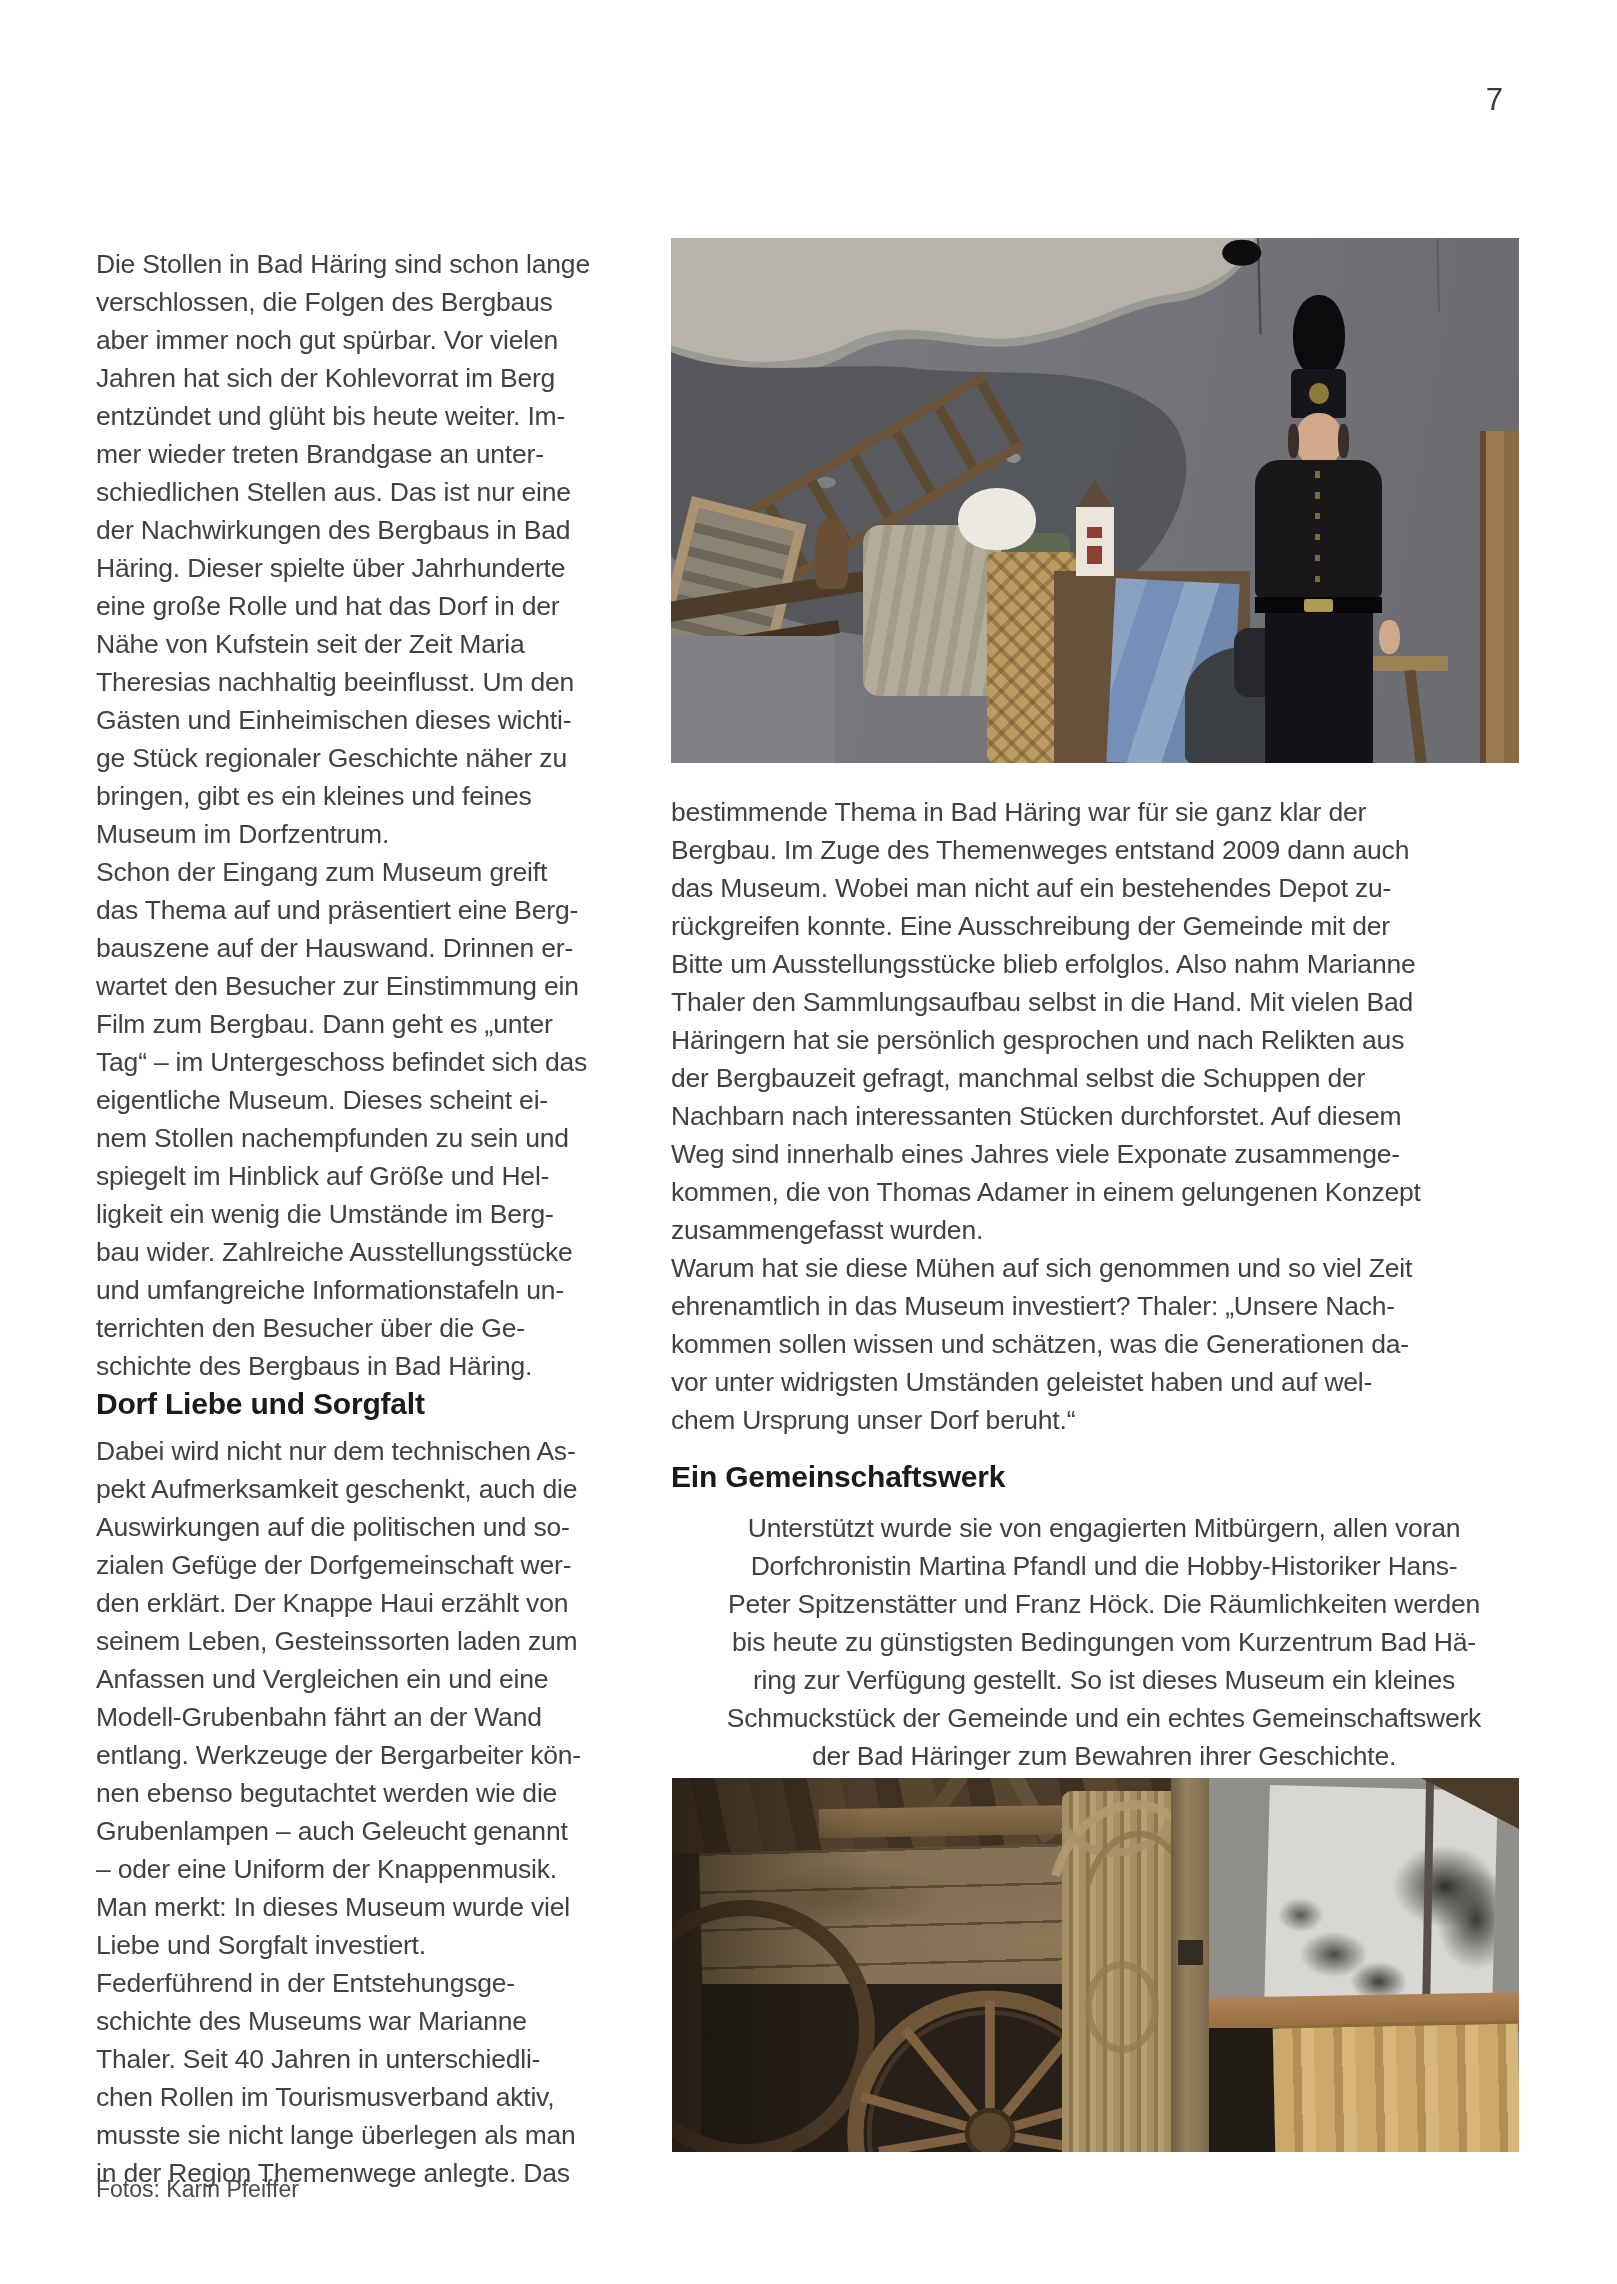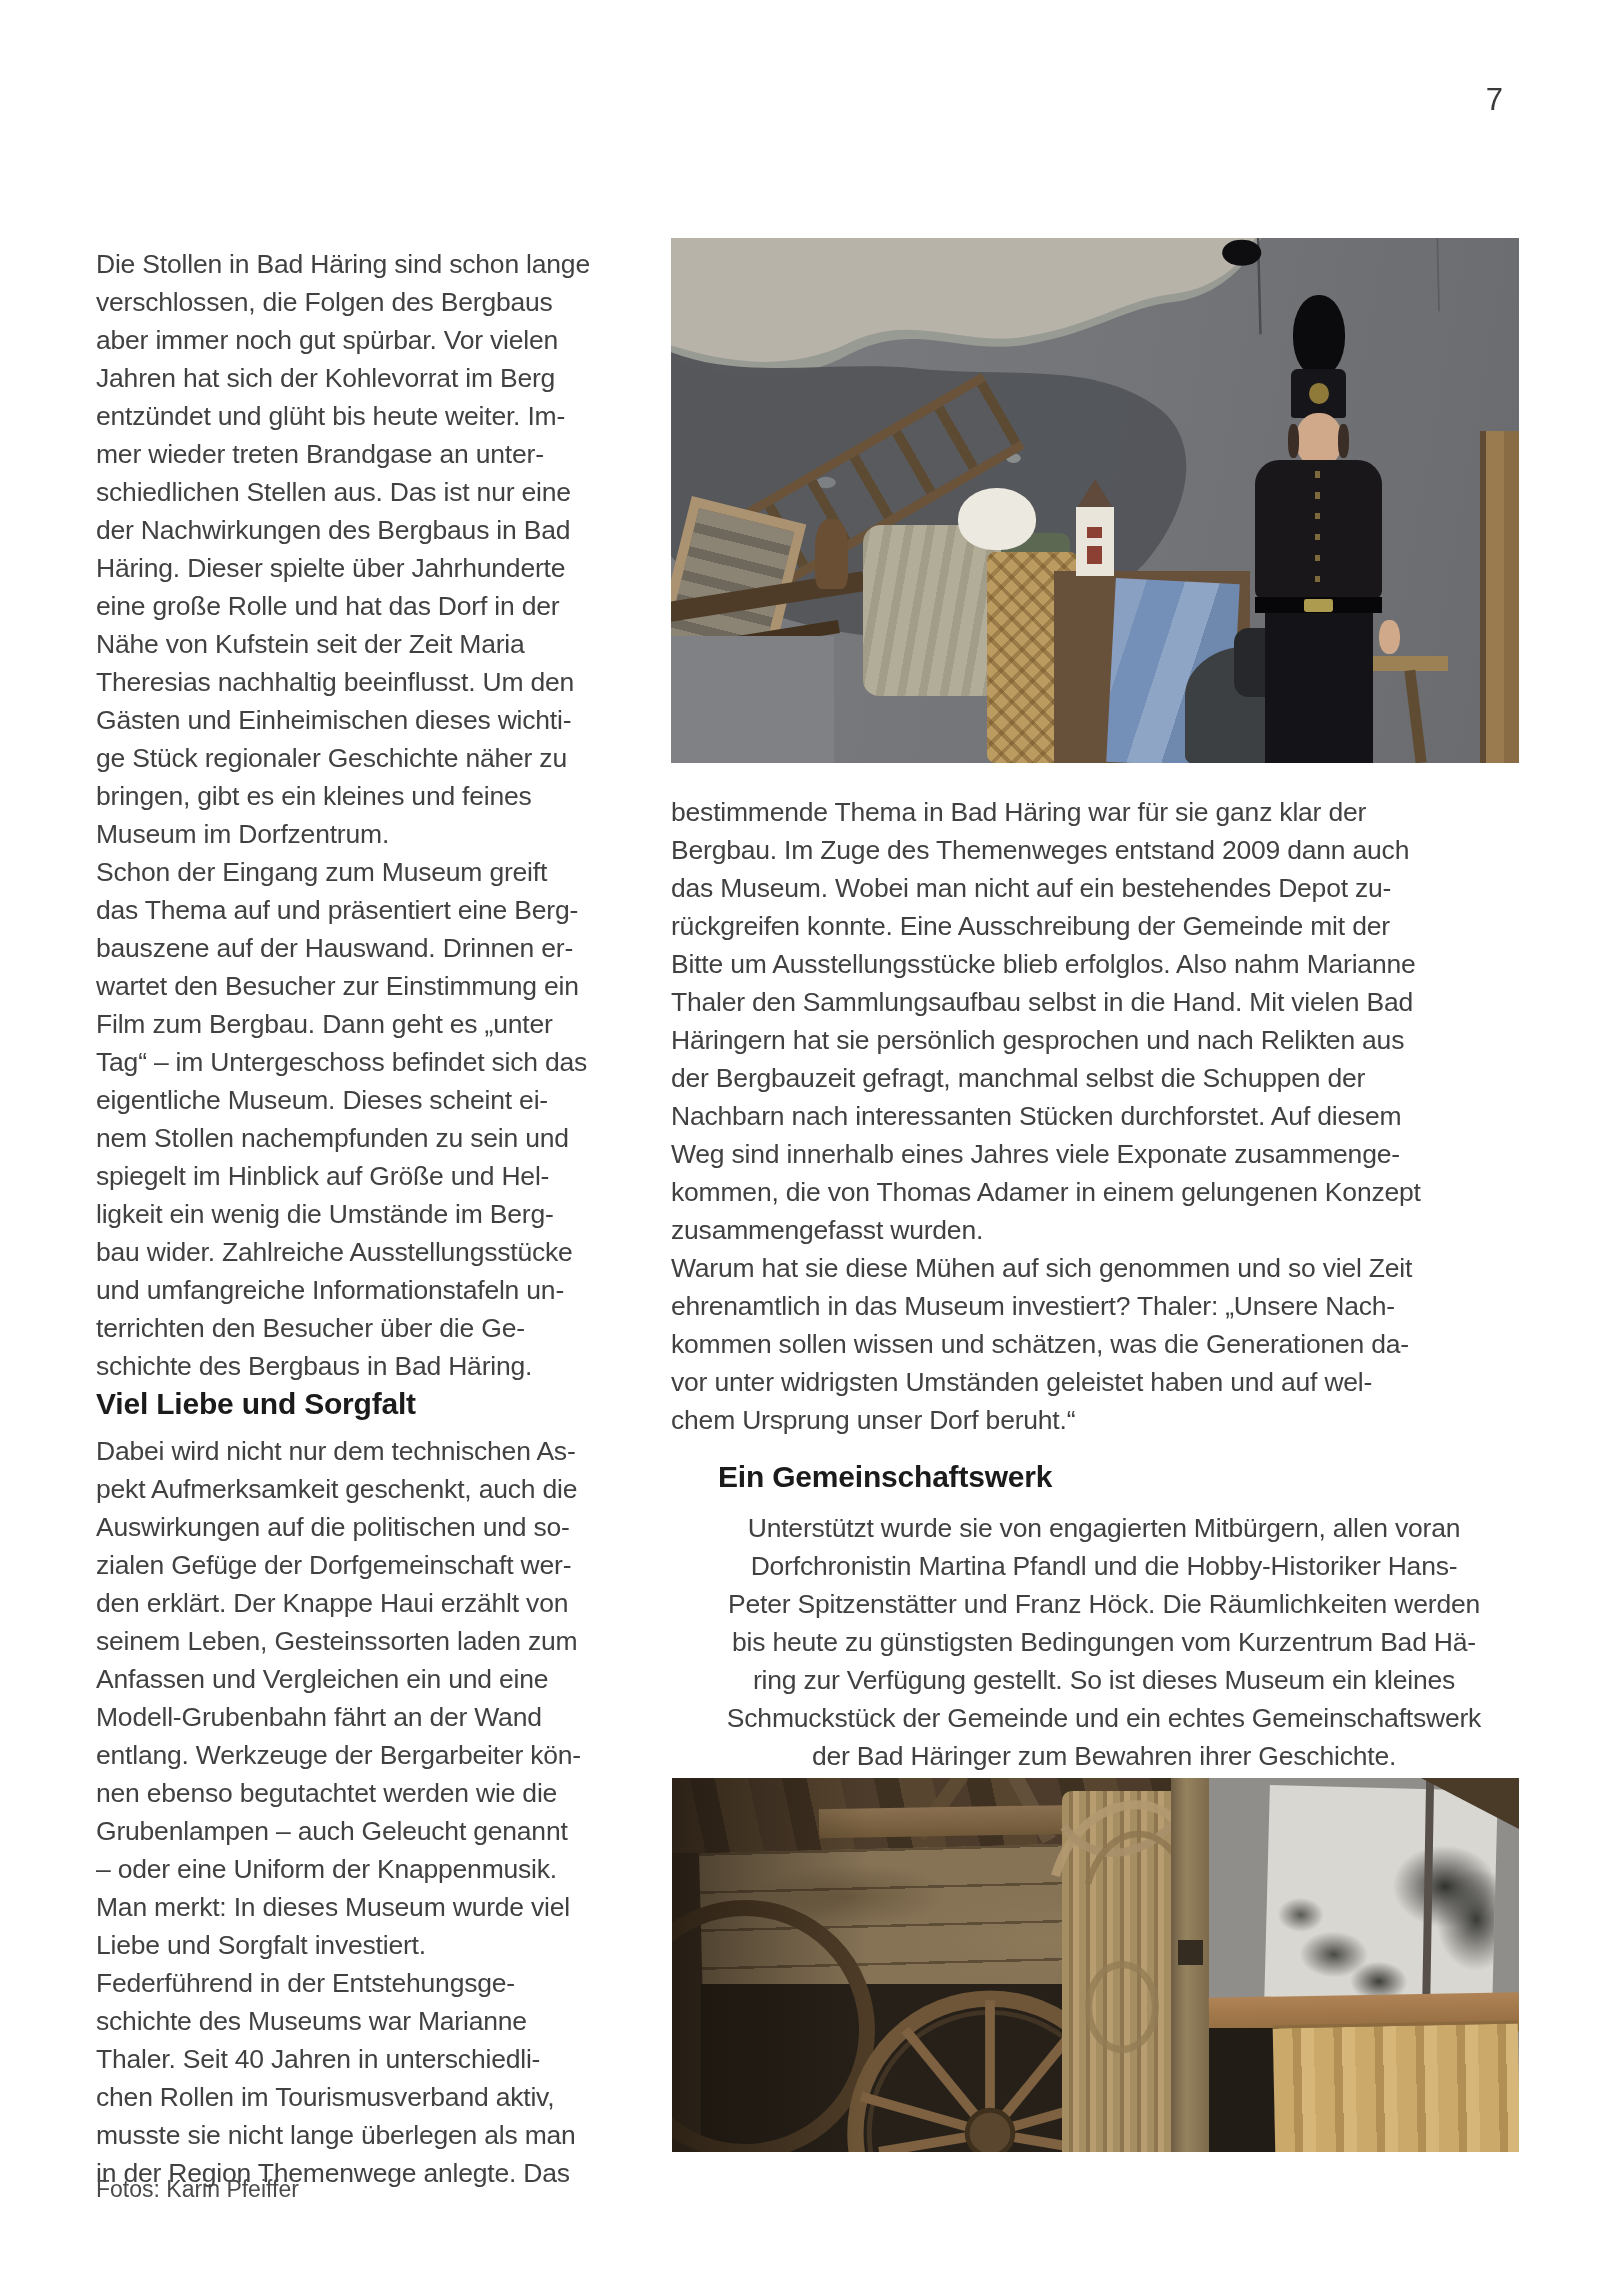--- a/index.html
+++ b/index.html
@@ -38,21 +38,21 @@
     position: absolute;
     left: 96px;
     top: 2176px;
     font-size: 23px;
     color: #4a4a4a;
   }
   .para-l1 { left: 96px; top: 245px;  width: 563px; }
   .heading-l { left: 96px; top: 1387px; }
   .para-l2 { left: 96px; top: 1432px; width: 563px; }
   .para-r1 { left: 671px; top: 793px;  width: 866px; }
-  .heading-r { left: 671px; top: 1460px; margin-left: 47px; }
+  .heading-r { left: 671px; top: 1460px; }
   .para-r2 { left: 671px; top: 1509px; width: 866px; text-align: center; }
 
   .photo { position: absolute; overflow: hidden; }
   .photo * { position: absolute; }
   .photo1 {
     left: 671px; top: 238px; width: 848px; height: 525px;
     background: linear-gradient(100deg, #7a7c7f 0%, #727477 55%, #696b6f 100%);
   }
   .photo2 {
     left: 672px; top: 1778px; width: 847px; height: 374px;
@@ -207,21 +207,21 @@
 Film zum Bergbau. Dann geht es „unter
 Tag“ – im Untergeschoss befindet sich das
 eigentliche Museum. Dieses scheint ei-
 nem Stollen nachempfunden zu sein und
 spiegelt im Hinblick auf Größe und Hel-
 ligkeit ein wenig die Umstände im Berg-
 bau wider. Zahlreiche Ausstellungsstücke
 und umfangreiche Informationstafeln un-
 terrichten den Besucher über die Ge-
 schichte des Bergbaus in Bad Häring.</div>
-  <h2 class="heading heading-l">Viel Liebe und Sorgfalt</h2>
+  <h2 class="heading heading-l">Dorf Liebe und Sorgfalt</h2>
   <div class="body-text para-l2">Dabei wird nicht nur dem technischen As-
 pekt Aufmerksamkeit geschenkt, auch die
 Auswirkungen auf die politischen und so-
 zialen Gefüge der Dorfgemeinschaft wer-
 den erklärt. Der Knappe Haui erzählt von
 seinem Leben, Gesteinssorten laden zum
 Anfassen und Vergleichen ein und eine
 Modell-Grubenbahn fährt an der Wand
 entlang. Werkzeuge der Bergarbeiter kön-
 nen ebenso begutachtet werden wie die

